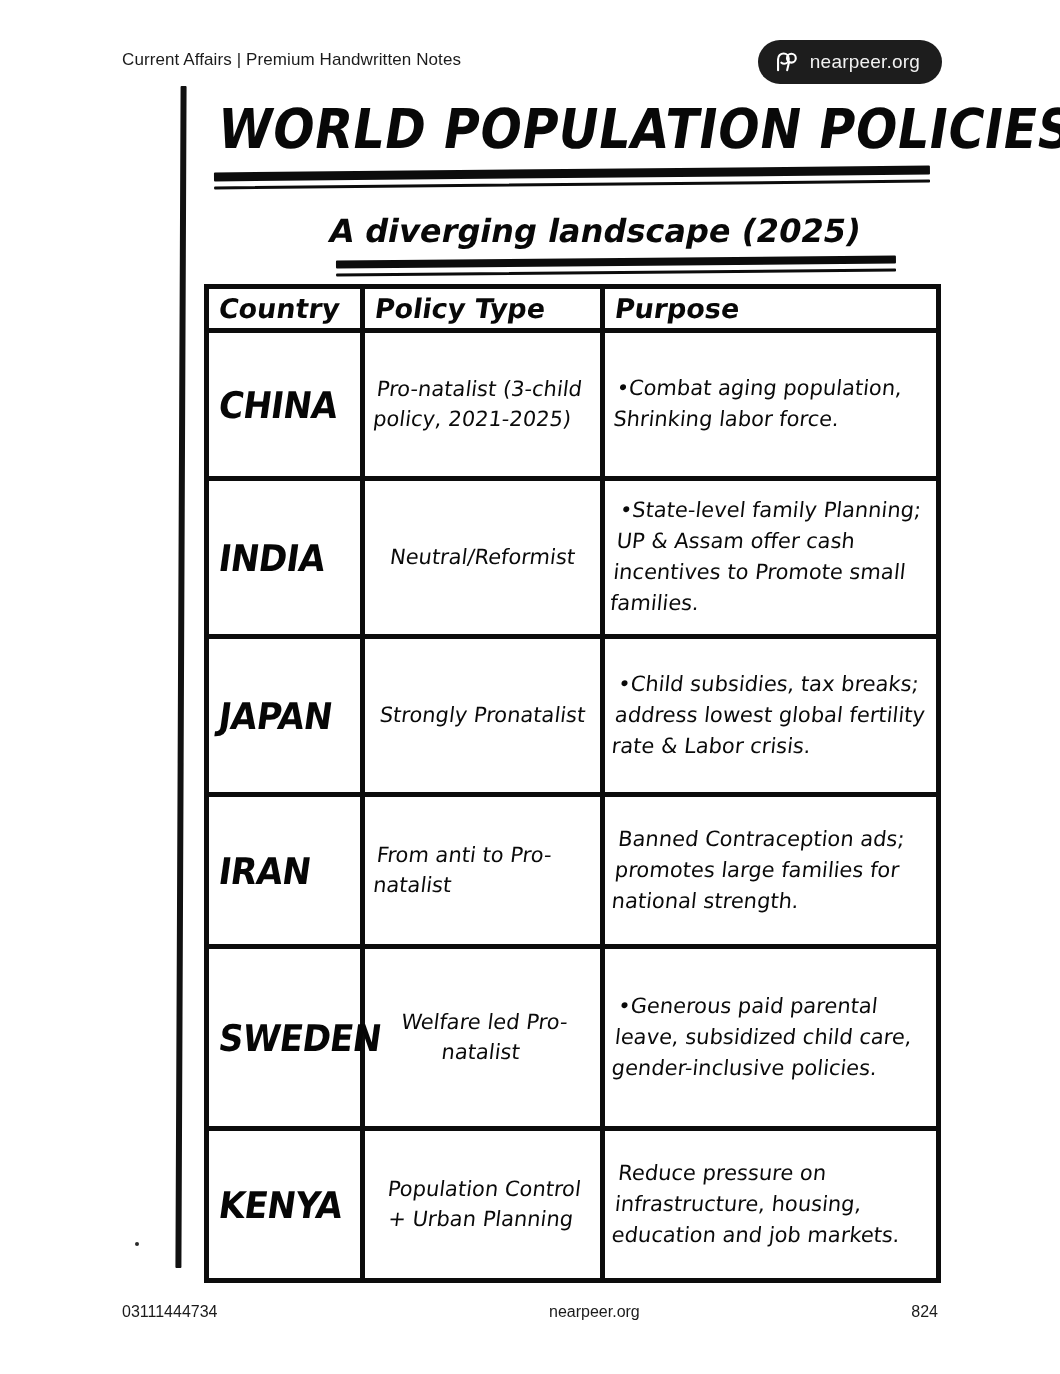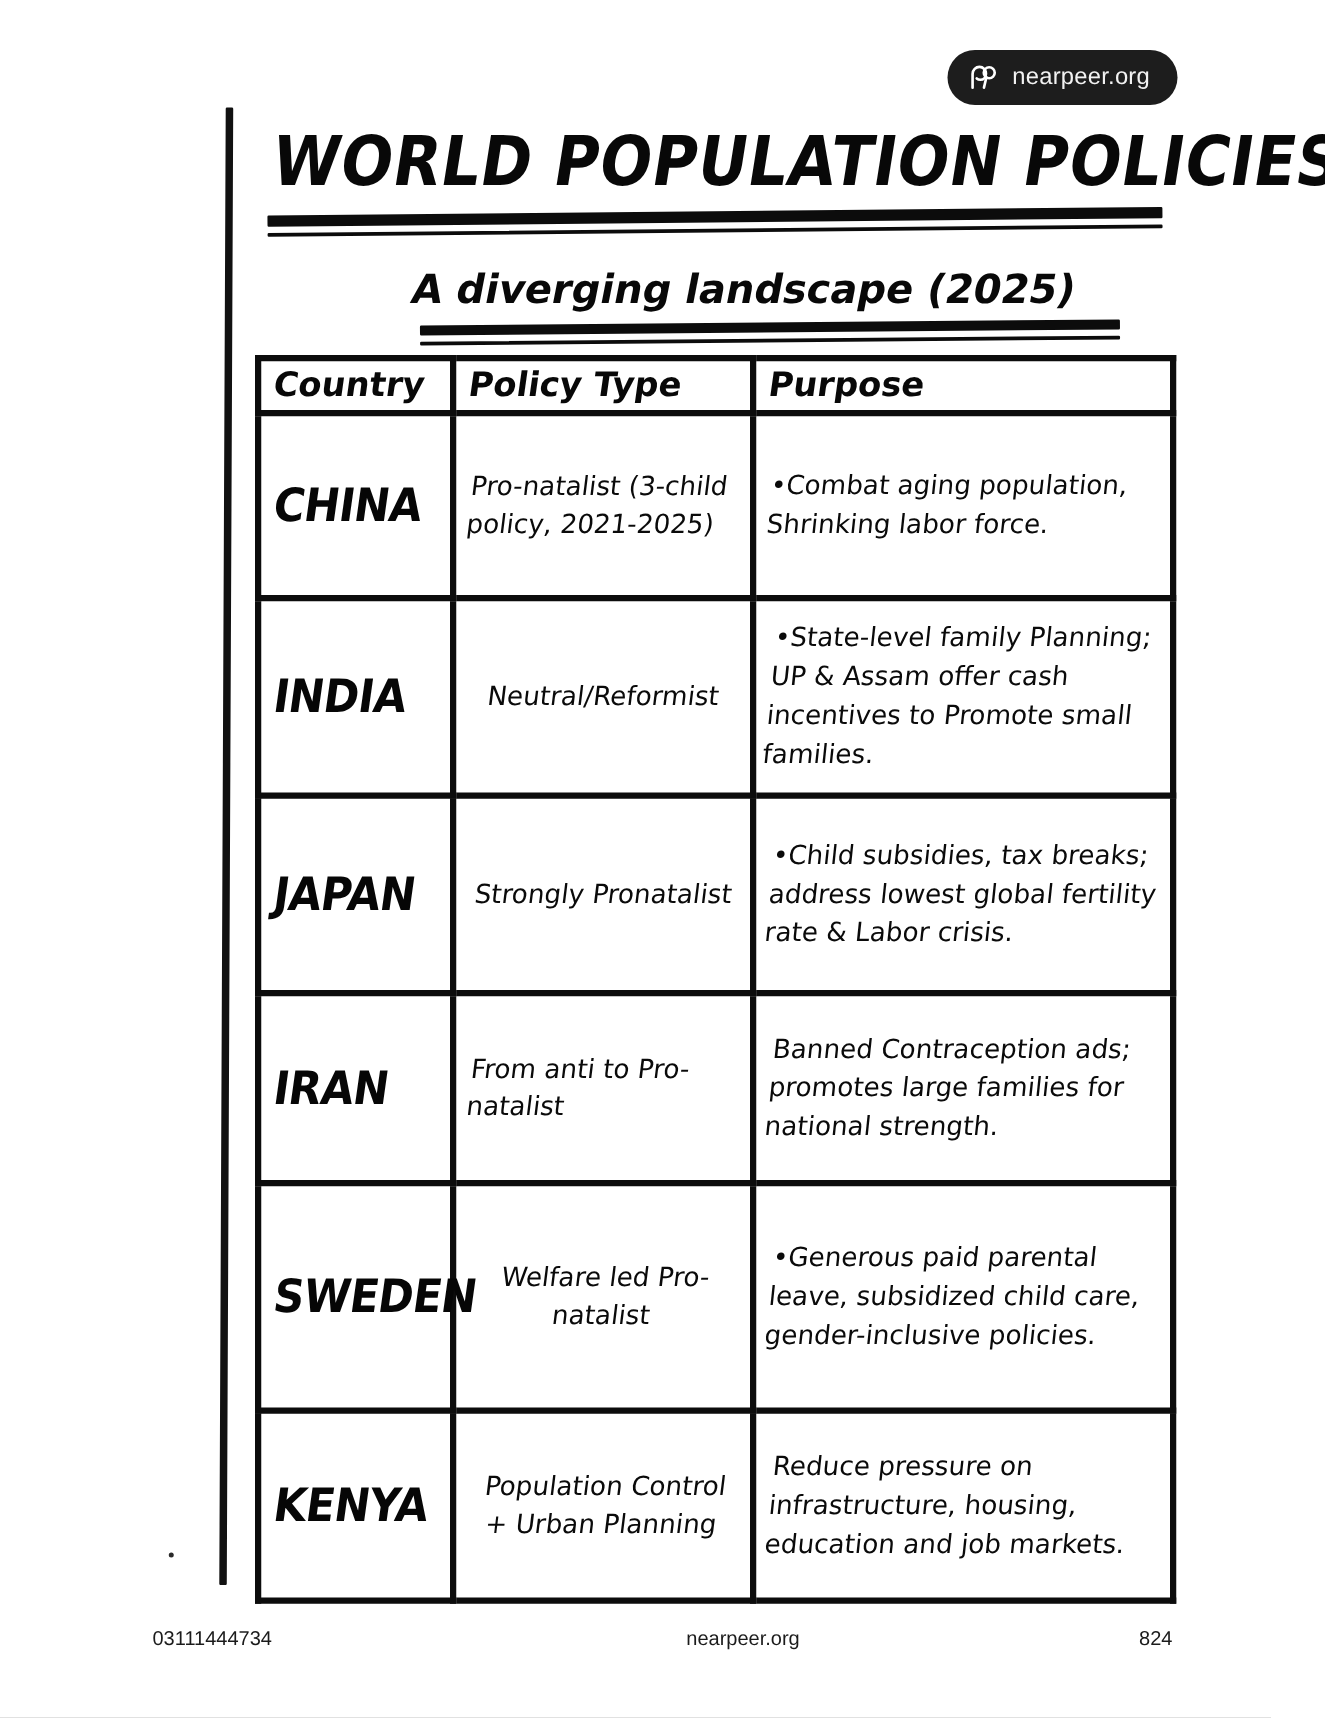--- a/index.html
+++ b/index.html
@@ -210,20 +210,21 @@
     font-size: 16px;
     color: #1b1b1b;
   }
   .footer-center { margin-left: 60px; }
 </style>
 </head>
 <body>
 
 <div class="page">
 
+  <div class="hdr-title">Current Affairs | Premium Handwritten Notes</div>
 
   <div class="brand-badge">
     <span>
       <svg class="brand-mark" viewBox="0 0 32 32" aria-hidden="true">
         <path d="M5 26 V12.5 C5 8.4 8.2 5.5 11.8 5.5 C15.4 5.5 18.2 8.4 18.2 12.2 C18.2 15.6 15.8 18.2 12.6 18.2 C11.2 18.2 10 17.7 9.1 16.9" fill="none" stroke="#ffffff" stroke-width="2.6" stroke-linecap="round"></path>
         <circle cx="21.4" cy="11.3" r="5.4" fill="none" stroke="#ffffff" stroke-width="2.6"></circle>
         <path d="M18.6 15.8 L16.2 26" fill="none" stroke="#ffffff" stroke-width="2.6" stroke-linecap="round"></path>
       </svg>
     </span>
     <span class="brand-text">nearpeer.org</span>

